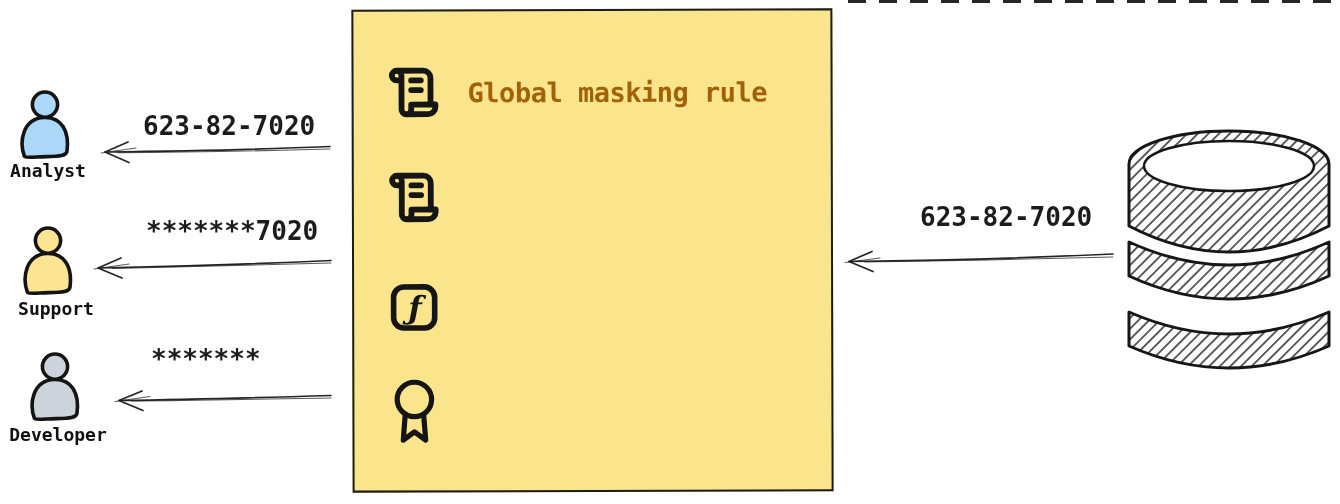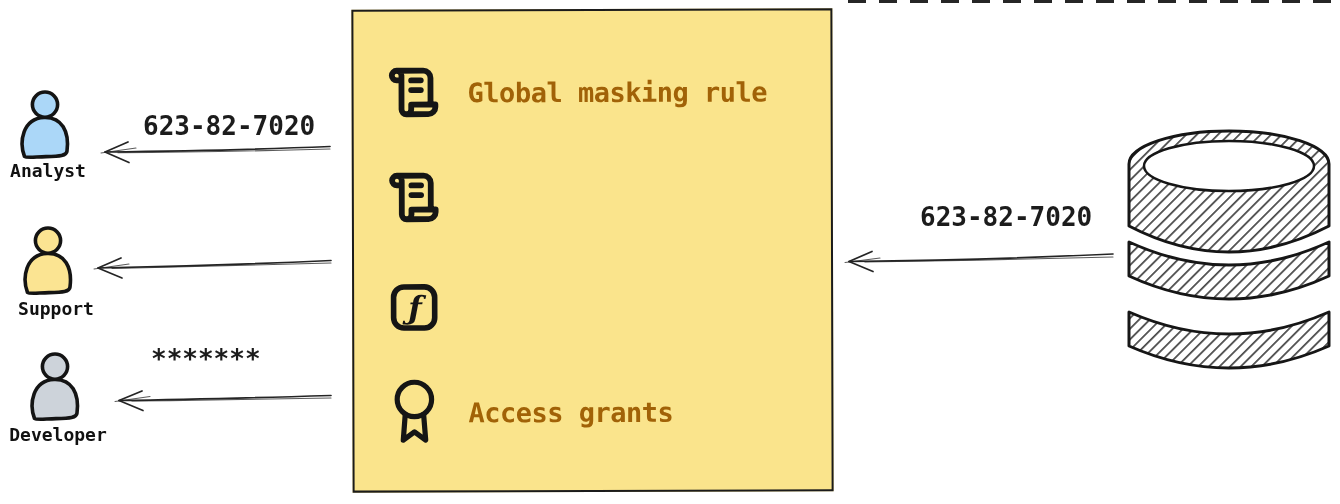--- a/index.html
+++ b/index.html
@@ -56,20 +56,21 @@
   </svg>
   <div class="actor-label" style="left:-14px;top:298px">Support</div>
 
   <svg class="actor-icon" style="left:24px;top:352px" width="60" height="70" viewBox="0 0 60 70">
     <path class="person-shape" d="M10.5,66.5 C5,52 8.5,28.5 30,27.5 C48,26.7 55.5,42 53,61 C52.6,65.8 46,66.2 32,66.6 C20,67 12.5,68.2 10.5,66.5 Z" fill="#CDD3DA"></path>
     <circle class="person-shape" cx="31" cy="14.6" r="12.6" fill="#CDD3DA"></circle>
   </svg>
   <div class="actor-label" style="left:-12px;top:424px">Developer</div>
 
   <div class="flow-label" style="left:143px;top:111px;width:176px">623-82-7020</div>
+  <div class="flow-label" style="left:146px;top:216px;width:180px">*******7020</div>
   <div class="flow-label" style="left:151px;top:344px;width:116px">*******</div>
   <div class="flow-label" style="left:920px;top:202px;width:176px">623-82-7020</div>
 
   <svg class="arrows" width="1340" height="504" viewBox="0 0 1340 504">
     <g>
       <path class="al" d="M330,146.5 C270,149 180,151 105,152"></path>
       <path class="al thin" d="M330,149 C275,150.5 200,152.3 118,152.8"></path>
       <path class="al" d="M128,142 L105,152 L129,162.5"></path>
       <path class="al thin" d="M136,148 L101,153"></path>
     </g>
@@ -131,21 +132,20 @@
 
     <div class="mask-item" style="top:366px">
       <span class="ico">
         <svg width="48" height="66" viewBox="0 0 24 33">
           <g class="line-icon" stroke-width="2.6">
             <circle cx="12" cy="10" r="8.6"></circle>
             <path d="M7.4 17.5 L6.4 30.3 L12 26.2 L17.6 30.3 L16.6 17.5"></path>
           </g>
         </svg>
       </span>
-      <span class="mask-label">Access grants</span>
     </div>
   </div>
 
   <svg class="db" width="206" height="266" viewBox="0 0 206 266">
     <defs>
       <pattern id="dbhatch" width="7.5" height="7.5" patternUnits="userSpaceOnUse" patternTransform="rotate(45)">
         <rect width="7.5" height="7.5" fill="#ffffff"></rect>
         <line x1="3.7" y1="-1" x2="3.7" y2="8.5" stroke="#2c2c2c" stroke-width="1.5"></line>
       </pattern>
     </defs>

